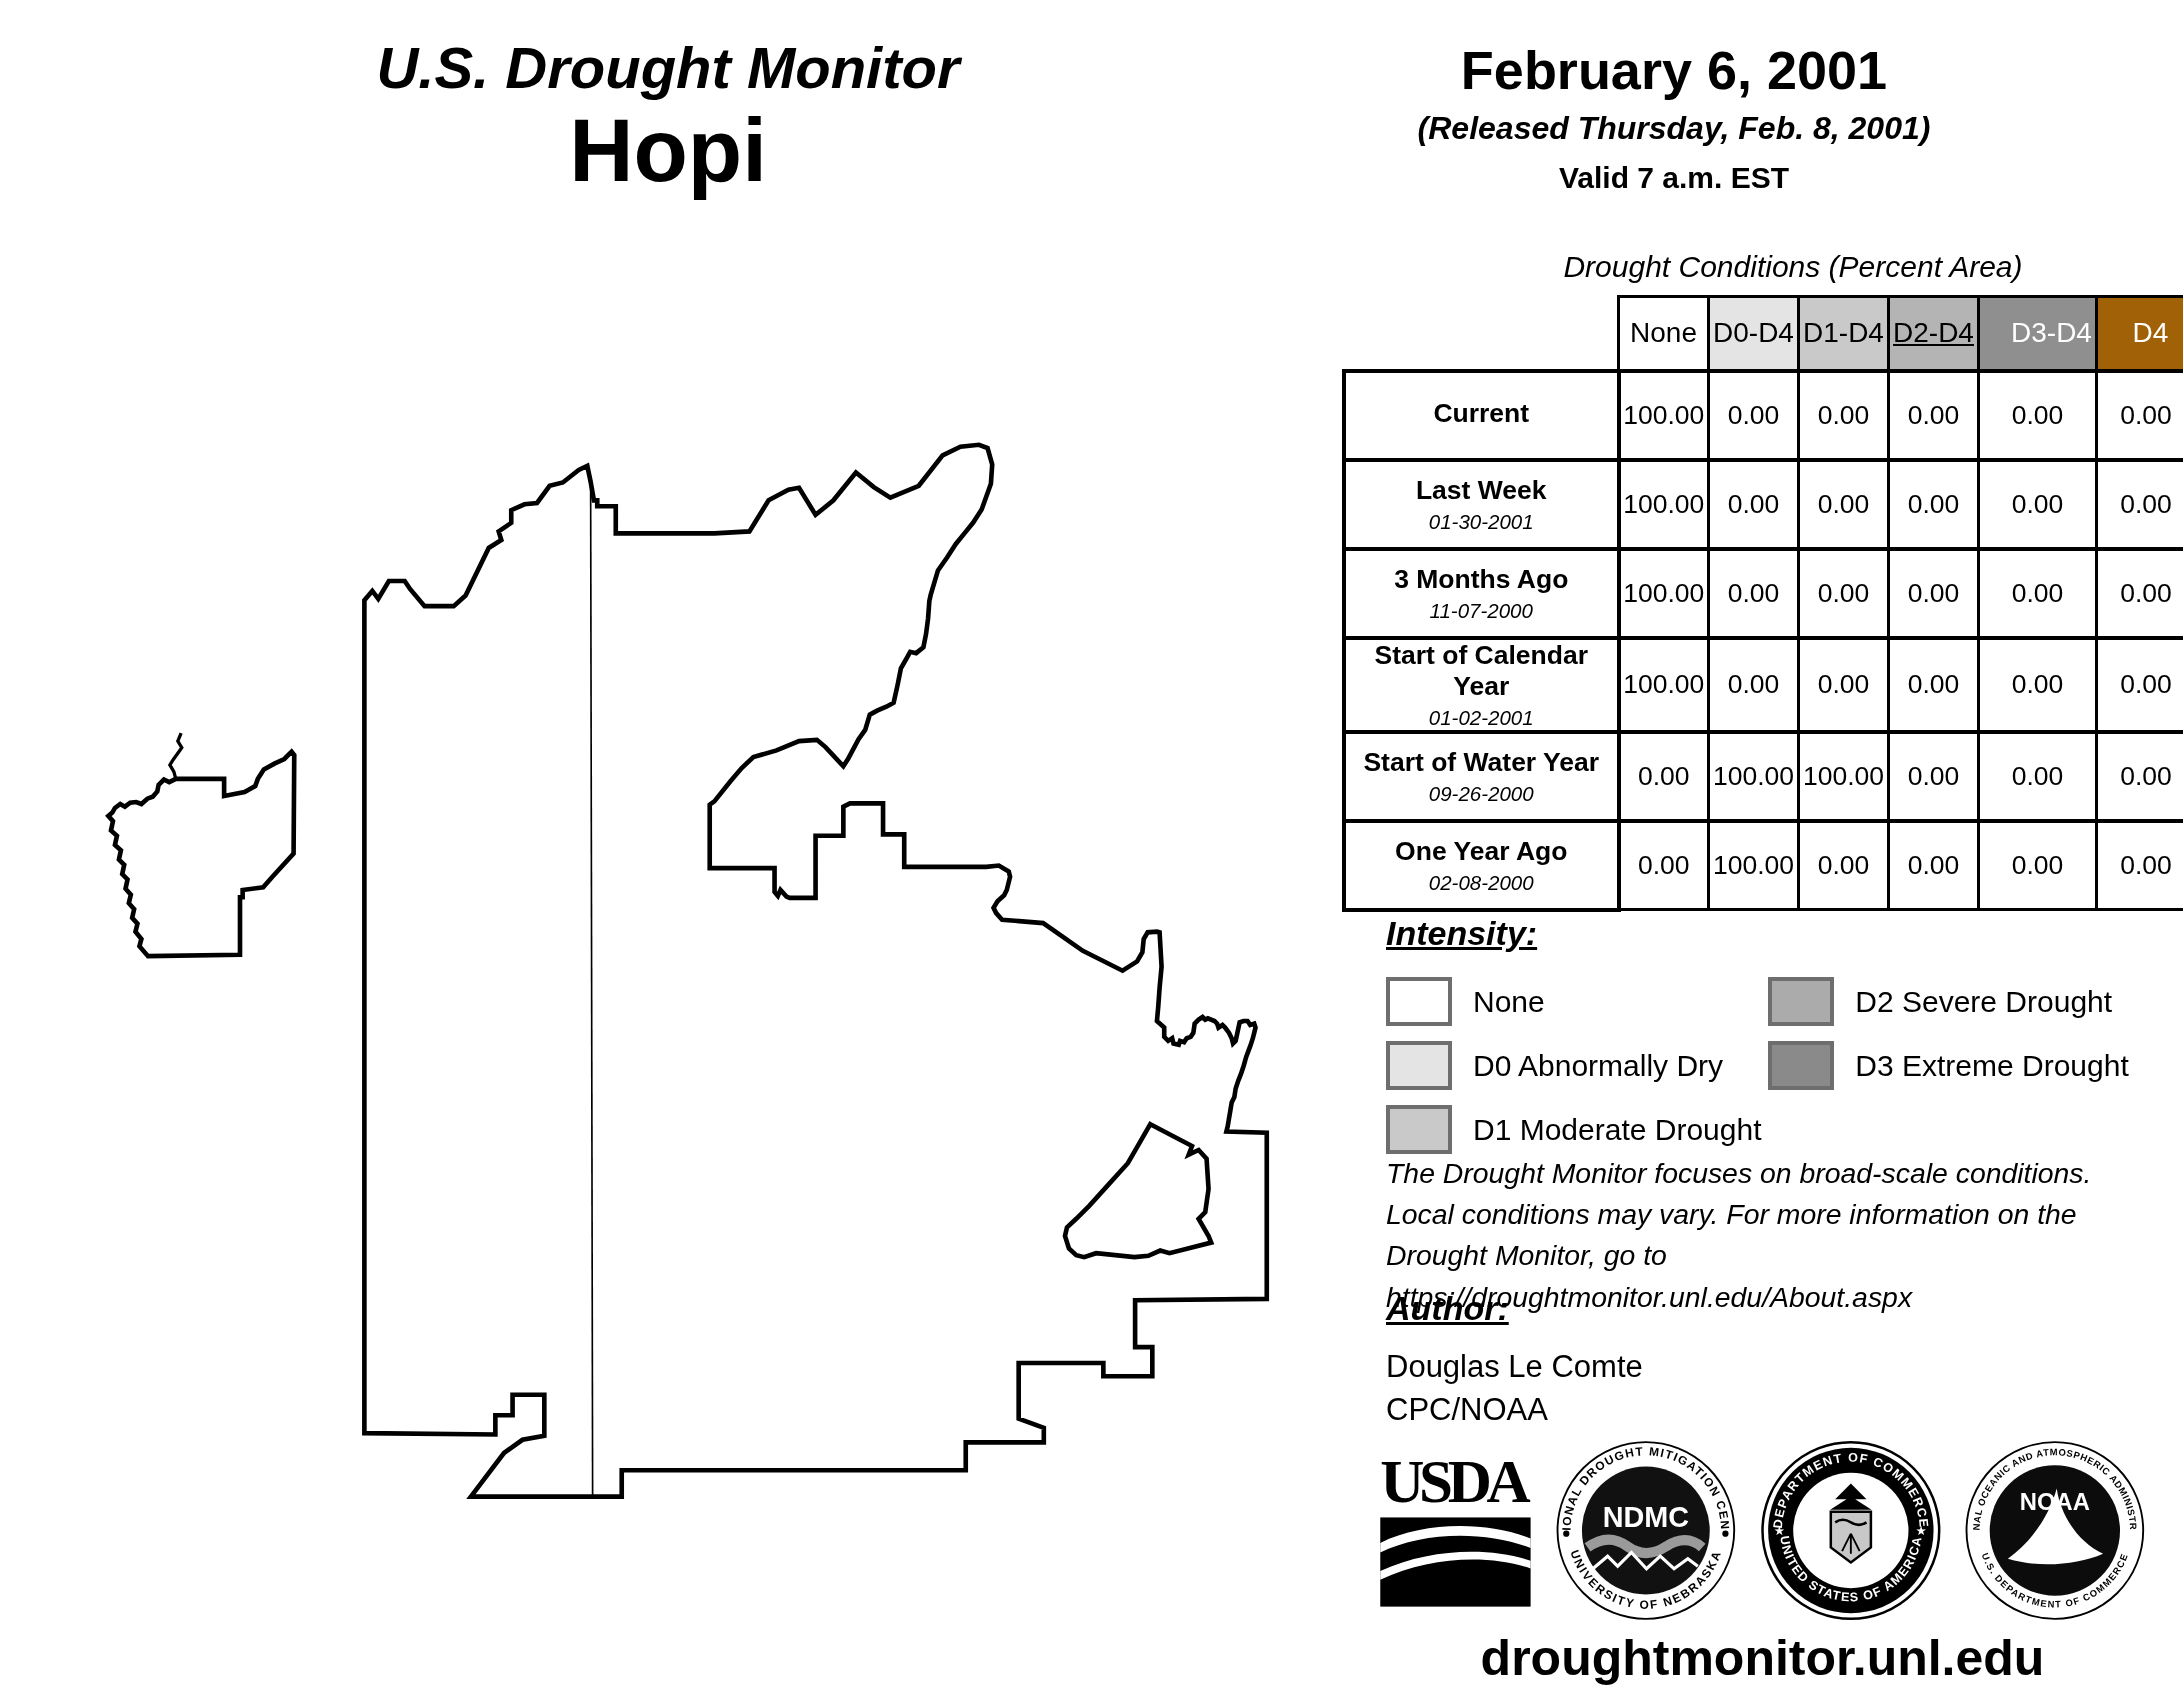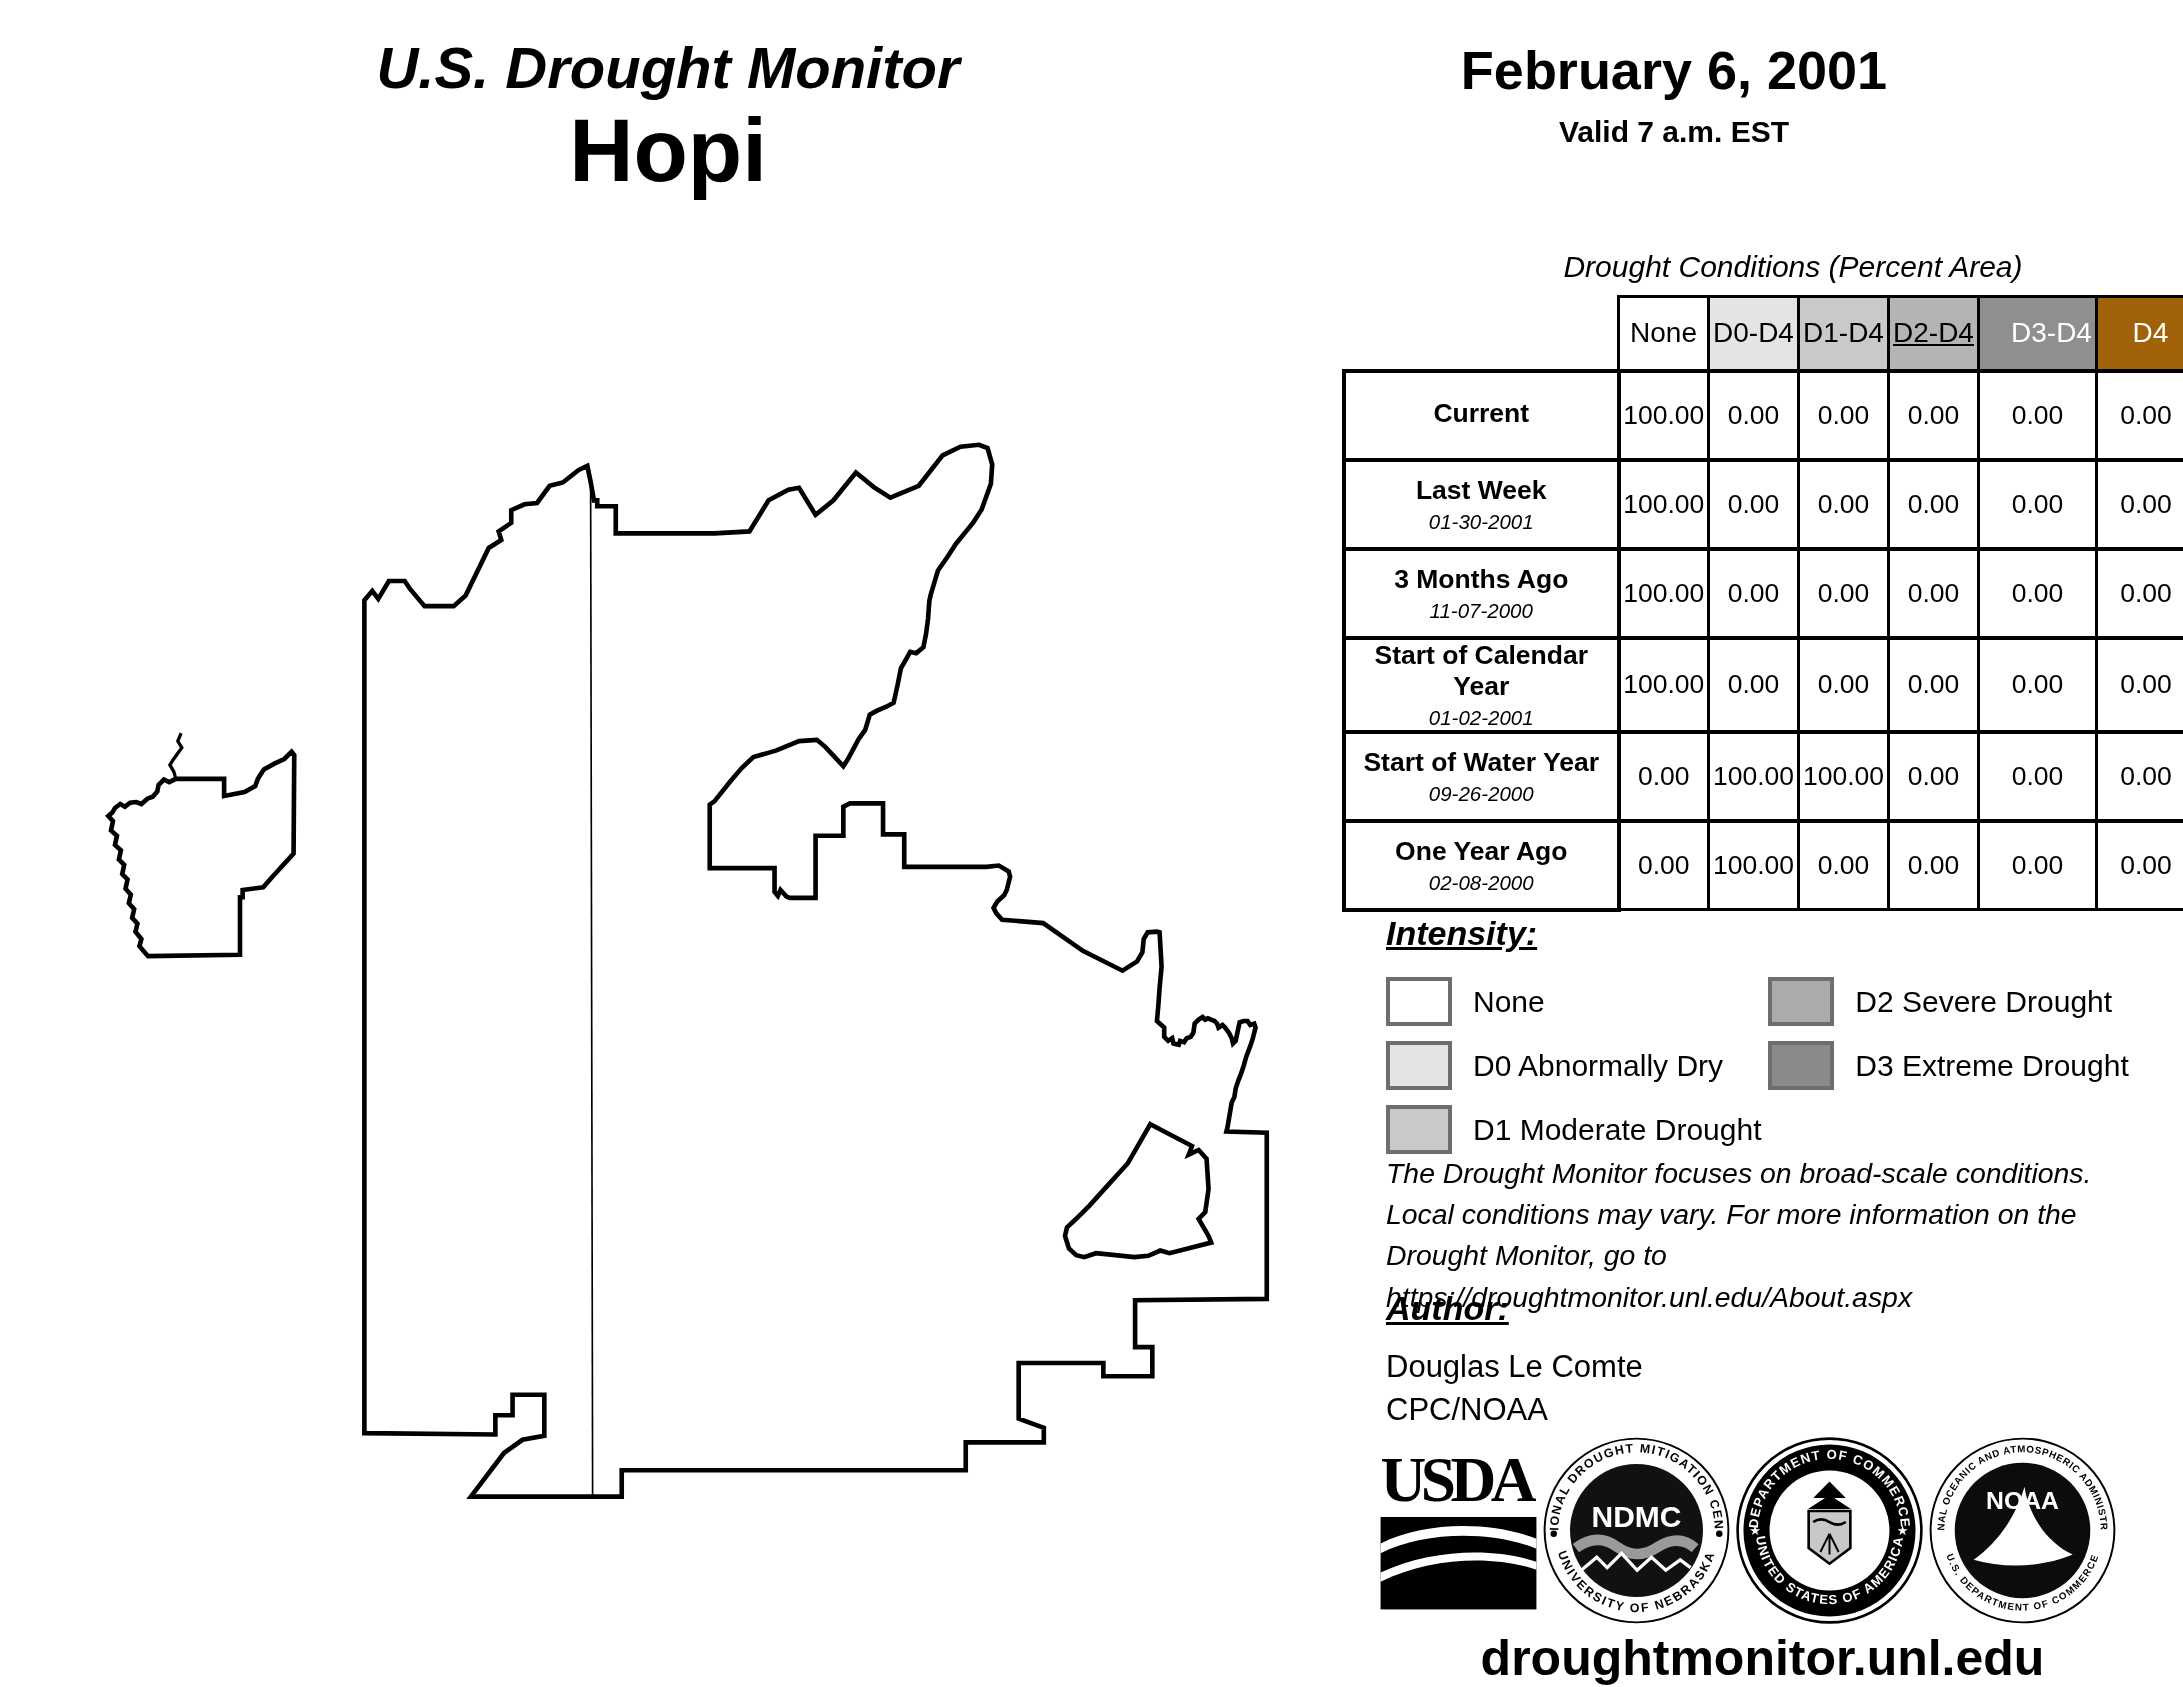--- a/index.html
+++ b/index.html
@@ -40,34 +40,35 @@
   .swatch{width:66px;height:49px;border:4px solid #6e6e6e;box-sizing:border-box;flex:0 0 auto;}
   .legend-label{font-size:30px;white-space:nowrap;}
 
   
   .disclaimer{left:1386px;top:1153px;width:794px;font-style:italic;font-size:28.4px;line-height:1.45;}
   .author-block{left:1386px;top:1289px;}
   .author-h{font-style:italic;font-weight:bold;font-size:34px;text-decoration:underline;margin-bottom:17px;}
   .author-name,.author-org{font-size:31px;line-height:1.4;}
 
   
-  .logos{left:1379px;top:1436px;width:767px;display:flex;align-items:center;gap:4px;}
+  .logos{left:1379px;top:1436px;width:767px;display:flex;align-items:center;gap:23px;}
   .footer-url{left:1379px;top:1629px;width:767px;text-align:center;font-weight:bold;font-size:50px;}
   .serif{font-family:"Liberation Serif",serif;}
 </style>
 </head>
 <body>
 
 <div class="abs title-block">
   <div class="main-title">U.S. Drought Monitor</div>
   <div class="region-title">Hopi</div>
 </div>
 
 <div class="abs date-block">
   <div class="date-line">February 6, 2001</div>
+  <div class="released-line">(Released Thursday, Feb. 8, 2001)</div>
   <div class="valid-line">Valid 7 a.m. EST</div>
 </div>
 
 <div class="abs map-wrap">
   <svg width="1257" height="1158" viewBox="100 600 1900 1750" xmlns="http://www.w3.org/2000/svg">
 
     <path fill="none" stroke="#000" stroke-width="7" d="M551,907 L563,893 572,905 588,878 612,878 620,890 642,916 686,916 704,900 739,828 758,816 754,803 773,790 773,771 793,762 812,760 831,734 851,729 875,710 888,704
          L893,728 898,756 903,756 903,765 931,765 931,806 L1080,806 1133,803
          L1162,756 1192,740 1208,737 1233,778 1260,756 1294,714 1321,736 1346,752 1389,734 1425,688 1452,675 1480,672 1493,677 1500,702 1498,731 1484,770 1471,790 1458,806 1445,822 1432,842 1418,862 1407,899 1405,908 1403,935 1400,958 1396,978 1385,987 1376,985 1371,994 1362,1010 1357,1035 1351,1062 1340,1068 1326,1074 1315,1080 1308,1103 1298,1117 1290,1132 1282,1147 1275,1158
          L1260,1142 1248,1129 1235,1118 1208,1120 1174,1134 1139,1144 1121,1161 1104,1181 1080,1211 1073,1216

